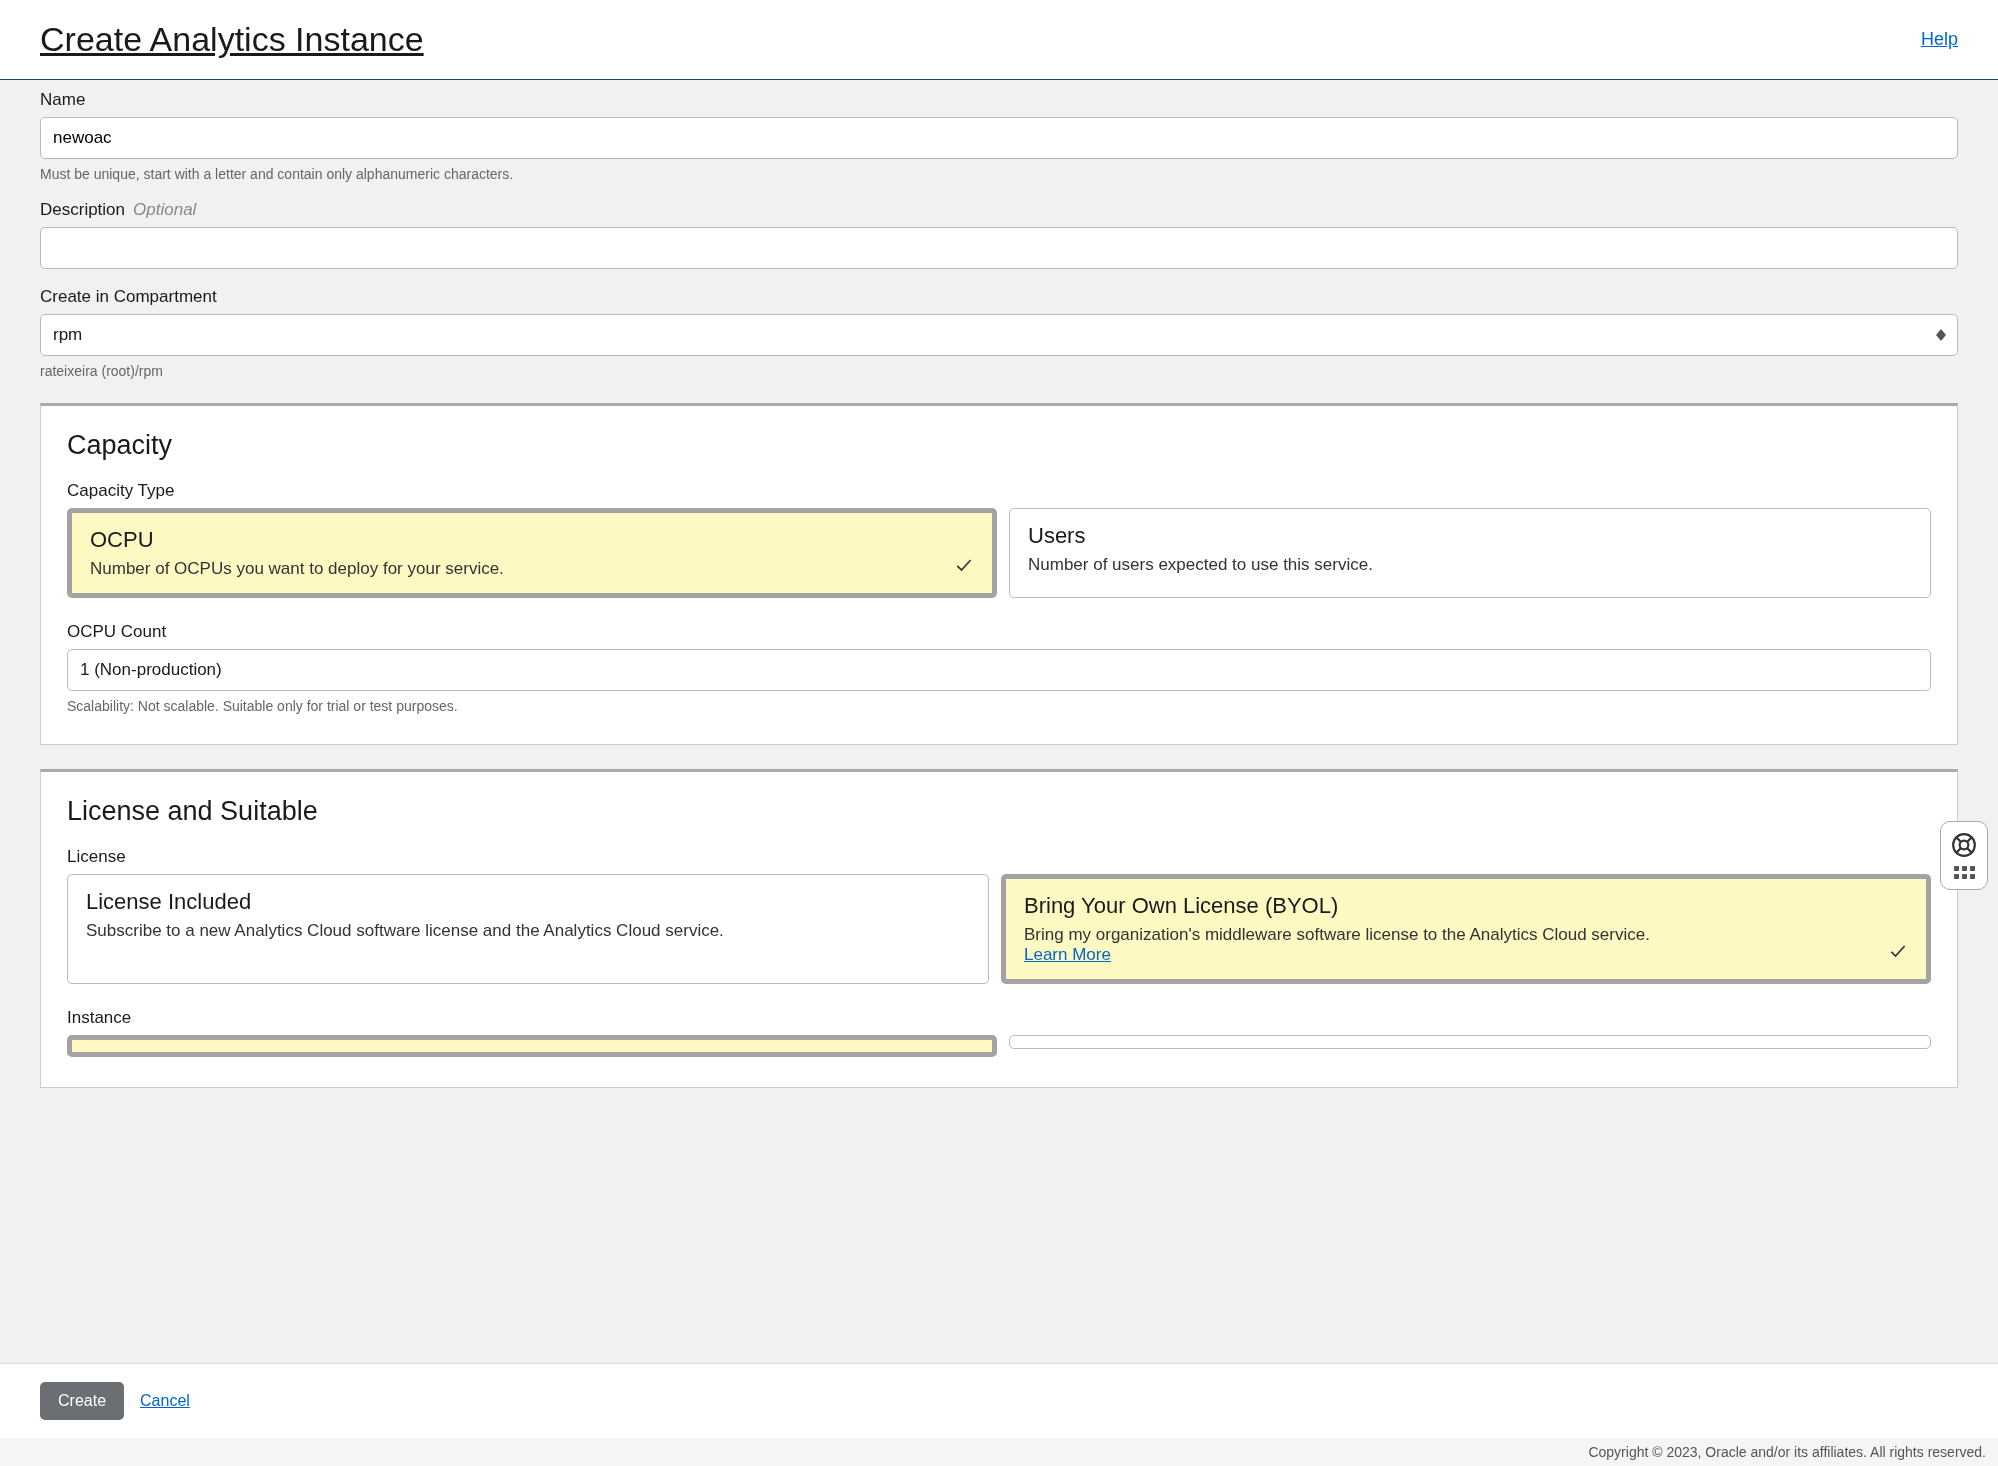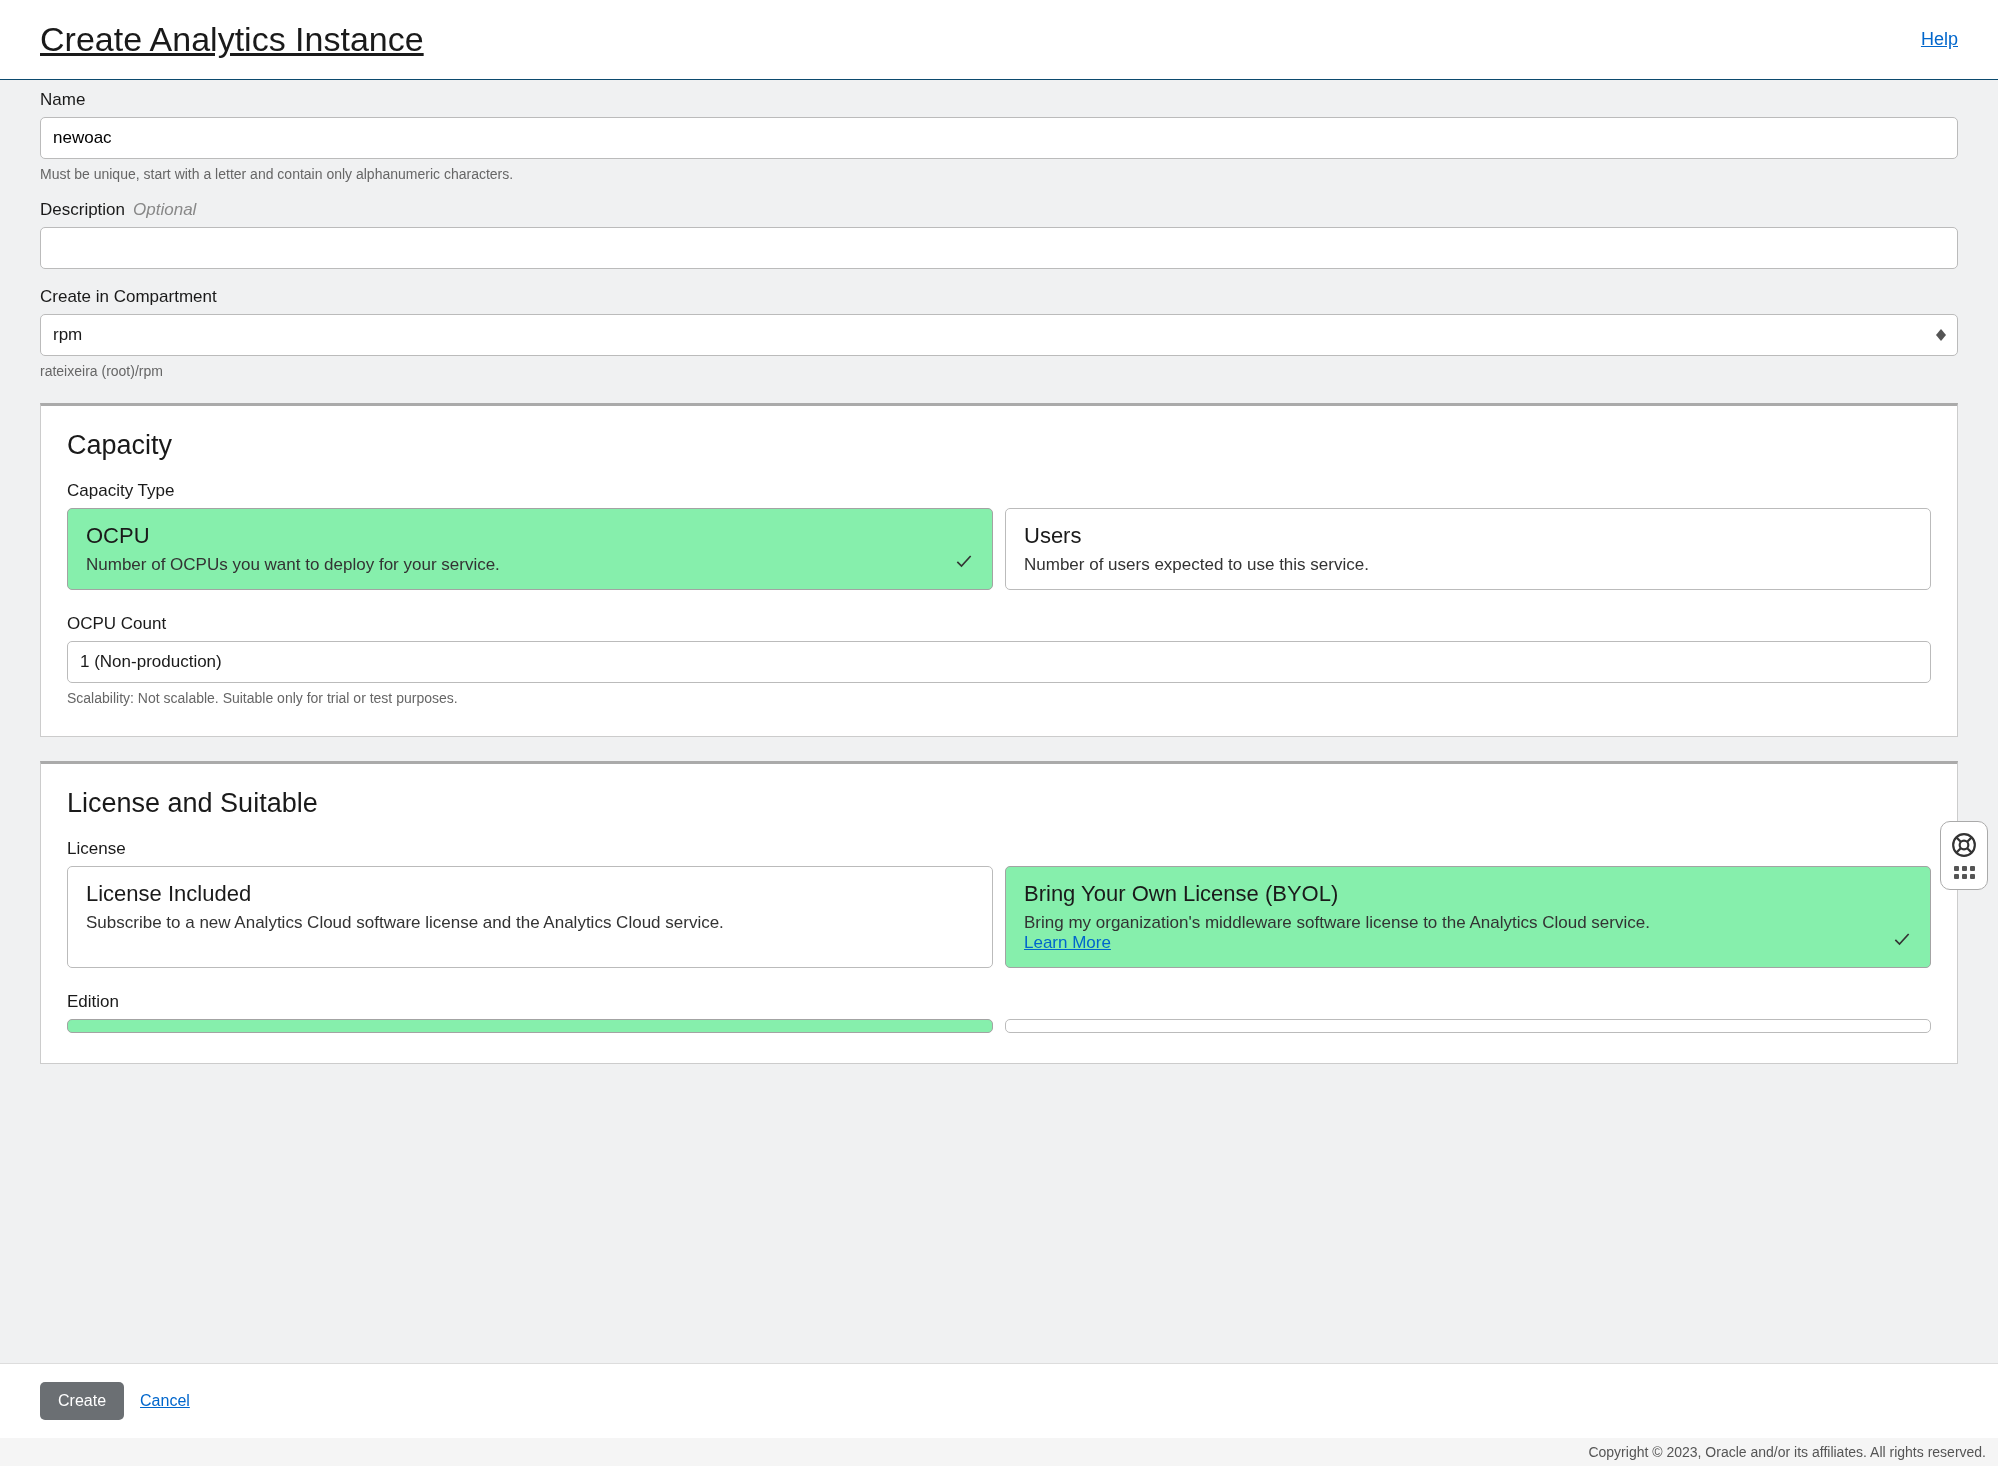--- a/index.html
+++ b/index.html
@@ -108,22 +108,22 @@
 .option-card {
   flex: 1;
   border: 1px solid #bbb;
   border-radius: 5px;
   padding: 14px 18px;
   background: #fff;
   position: relative;
   cursor: pointer;
 }
 .option-card.selected {
-  border: 1px solid #a3a3a3;
-  background: #86efac;
+  border: 5px solid #a3a3a3;
+  background: #fef9c3;
 }
 .option-card h3 {
   font-size: 22px;
   font-weight: 400;
   margin-bottom: 6px;
 }
 .option-card p {
   font-size: 17px;
   color: #333;
 }
@@ -303,21 +303,21 @@
         <p>Bring my organization's middleware software license to the Analytics Cloud service.</p>
         <a href="#" class="learn-more">Learn More</a>
         <span class="check-icon">
           <svg viewBox="0 0 24 24">
                 <polyline points="4,13 9,18 20,6"></polyline>
               </svg>
         </span>
       </div>
     </div>
     <div class="count-field">
-      <div class="field-label">Edition</div>
+      <div class="field-label">Instance</div>
       <div class="option-row">
         <div class="option-card selected" style="height:14px; padding:6px;"></div>
         <div class="option-card" style="height:14px; padding:6px;"></div>
       </div>
     </div>
   </div>
 
 </div>
 </div>
 

